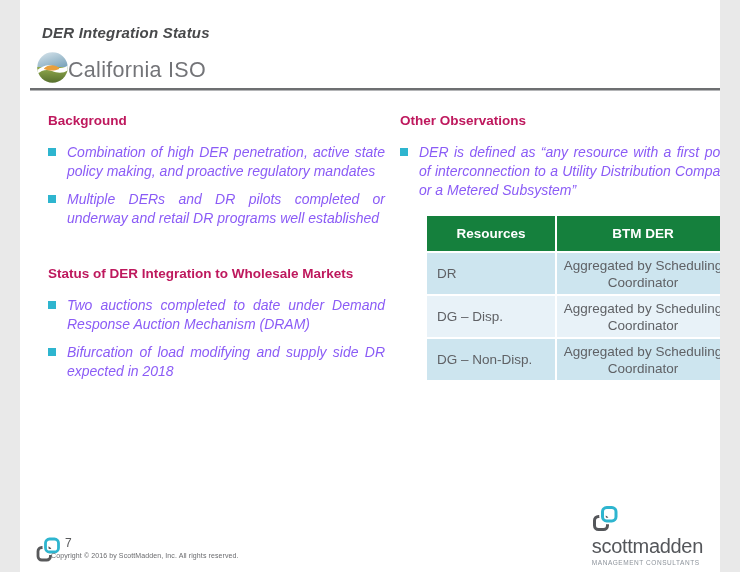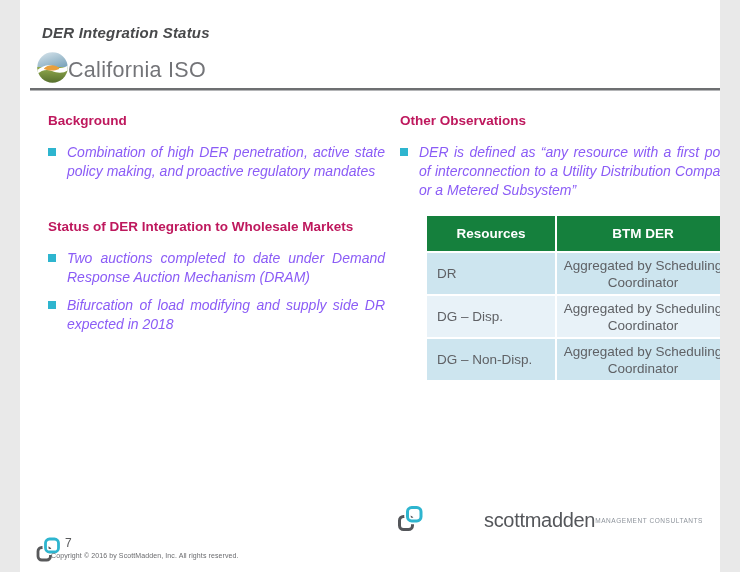--- a/index.html
+++ b/index.html
@@ -66,21 +66,21 @@
   .footer-left { position:absolute; left:16px; top:534px; width:230px; height:30px; }
   .footer-left svg { position:absolute; left:0; top:3px; }
   .page-num { position:absolute; left:29px; top:2px; font-size:12px; color:#58595b; }
   .copyright {
     position:absolute; left:15px; top:18px; font-size:7px; color:#6a6b6e;
     white-space:nowrap; letter-spacing:0.1px;
   }
 
   .brand {
     position:absolute; right:17px; top:505px;
-    display:flex; flex-direction:row; align-items:center;
+    display:flex; flex-direction:column; align-items:flex-start;
   }
   .brand-mark { margin-right:60px; }
   .brand-word {
     font-size:20px; color:#54565a; line-height:1.05; letter-spacing:-0.3px;
     margin-top:3px;
   }
   .brand-tag {
     font-size:6.5px; color:#8d939b; letter-spacing:0.55px; margin-top:2px;
   }
 </style>
@@ -117,20 +117,24 @@
   </div>
 
   <div class="divider"></div>
 
   <section class="col col-left">
     <h2 class="sect">Background</h2>
 
     <div class="bullet">
       <span class="sq"></span>
       <span>Combination of high DER penetration, active state policy making, and proactive regulatory mandates</span>
+    </div>
+    <div class="bullet">
+      <span class="sq"></span>
+      <span>Multiple DERs and DR pilots completed or underway and retail DR programs well established</span>
     </div>
 
     <h2 class="sect second">Status of DER Integration to Wholesale Markets</h2>
 
     <div class="bullet">
       <span class="sq"></span>
       <span>Two auctions completed to date under Demand Response Auction Mechanism (DRAM)</span>
     </div>
     <div class="bullet">
       <span class="sq"></span>

